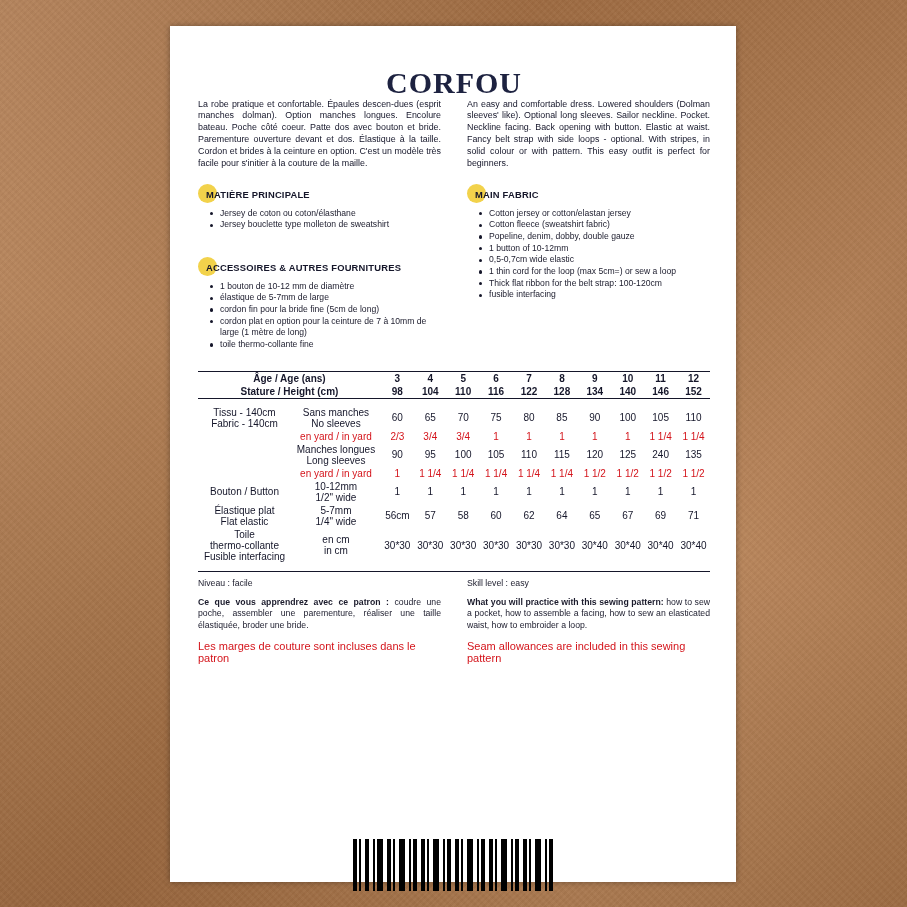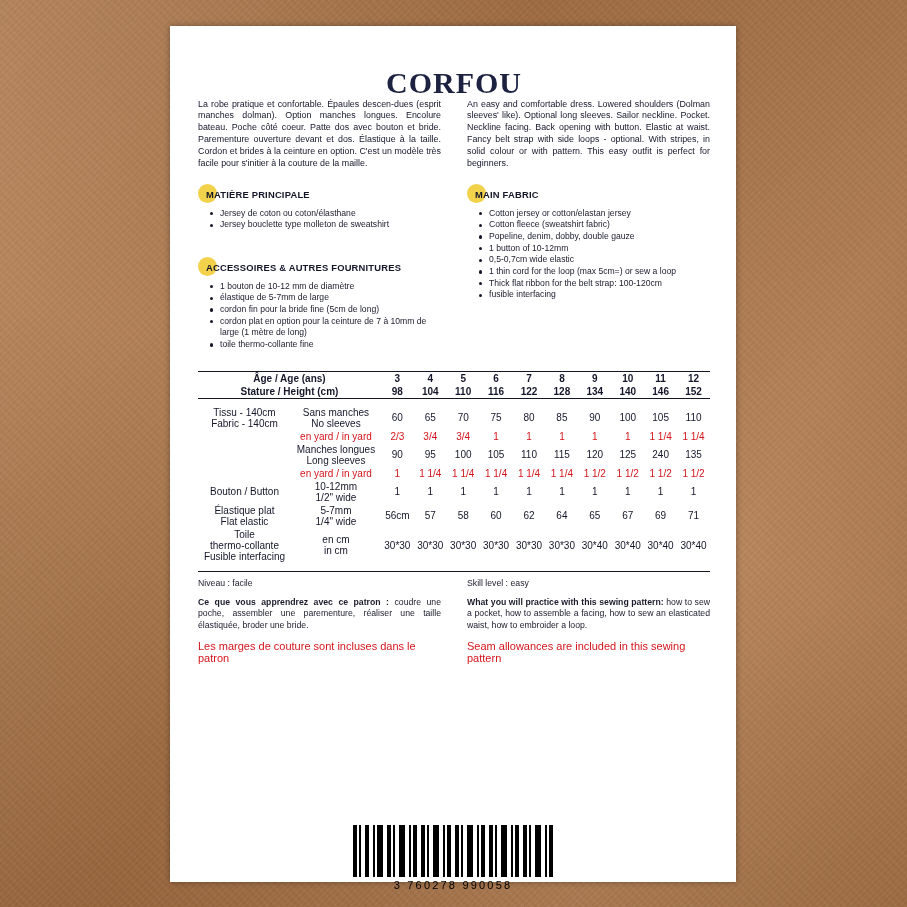--- a/index.html
+++ b/index.html
@@ -425,17 +425,16 @@
         <div class="practice">
           <b>What you will practice with this sewing pattern:</b><span> how to sew a pocket, how to assemble a facing, how to sew an elasticated waist, how to embroider a loop.</span>
         </div>
         <div class="seam">Seam allowances are included in this sewing pattern</div>
       </div>
     </div>
   </div>
 
   <div class="barcode-area">
     <div class="bars" id="barcode-bars"><i style="width: 2px; background: rgb(0, 0, 0);"></i><i style="width: 2px; background: rgb(0, 0, 0);"></i><i style="width: 2px; background: transparent;"></i><i style="width: 2px; background: rgb(0, 0, 0);"></i><i style="width: 2px; background: transparent;"></i><i style="width: 2px; background: transparent;"></i><i style="width: 2px; background: rgb(0, 0, 0);"></i><i style="width: 2px; background: rgb(0, 0, 0);"></i><i style="width: 2px; background: transparent;"></i><i style="width: 2px; background: transparent;"></i><i style="width: 2px; background: rgb(0, 0, 0);"></i><i style="width: 2px; background: transparent;"></i><i style="width: 2px; background: rgb(0, 0, 0);"></i><i style="width: 2px; background: rgb(0, 0, 0);"></i><i style="width: 2px; background: rgb(0, 0, 0);"></i><i style="width: 2px; background: transparent;"></i><i style="width: 2px; background: transparent;"></i><i style="width: 2px; background: rgb(0, 0, 0);"></i><i style="width: 2px; background: rgb(0, 0, 0);"></i><i style="width: 2px; background: transparent;"></i><i style="width: 2px; background: rgb(0, 0, 0);"></i><i style="width: 2px; background: transparent;"></i><i style="width: 2px; background: transparent;"></i><i style="width: 2px; background: rgb(0, 0, 0);"></i><i style="width: 2px; background: rgb(0, 0, 0);"></i><i style="width: 2px; background: rgb(0, 0, 0);"></i><i style="width: 2px; background: transparent;"></i><i style="width: 2px; background: transparent;"></i><i style="width: 2px; background: rgb(0, 0, 0);"></i><i style="width: 2px; background: transparent;"></i><i style="width: 2px; background: rgb(0, 0, 0);"></i><i style="width: 2px; background: rgb(0, 0, 0);"></i><i style="width: 2px; background: transparent;"></i><i style="width: 2px; background: transparent;"></i><i style="width: 2px; background: rgb(0, 0, 0);"></i><i style="width: 2px; background: rgb(0, 0, 0);"></i><i style="width: 2px; background: transparent;"></i><i style="width: 2px; background: rgb(0, 0, 0);"></i><i style="width: 2px; background: transparent;"></i><i style="width: 2px; background: transparent;"></i><i style="width: 2px; background: rgb(0, 0, 0);"></i><i style="width: 2px; background: rgb(0, 0, 0);"></i><i style="width: 2px; background: rgb(0, 0, 0);"></i><i style="width: 2px; background: transparent;"></i><i style="width: 2px; background: transparent;"></i><i style="width: 2px; background: rgb(0, 0, 0);"></i><i style="width: 2px; background: transparent;"></i><i style="width: 2px; background: rgb(0, 0, 0);"></i><i style="width: 2px; background: rgb(0, 0, 0);"></i><i style="width: 2px; background: transparent;"></i><i style="width: 2px; background: transparent;"></i><i style="width: 2px; background: rgb(0, 0, 0);"></i><i style="width: 2px; background: rgb(0, 0, 0);"></i><i style="width: 2px; background: transparent;"></i><i style="width: 2px; background: rgb(0, 0, 0);"></i><i style="width: 2px; background: transparent;"></i><i style="width: 2px; background: transparent;"></i><i style="width: 2px; background: rgb(0, 0, 0);"></i><i style="width: 2px; background: rgb(0, 0, 0);"></i><i style="width: 2px; background: rgb(0, 0, 0);"></i><i style="width: 2px; background: transparent;"></i><i style="width: 2px; background: transparent;"></i><i style="width: 2px; background: rgb(0, 0, 0);"></i><i style="width: 2px; background: transparent;"></i><i style="width: 2px; background: rgb(0, 0, 0);"></i><i style="width: 2px; background: rgb(0, 0, 0);"></i><i style="width: 2px; background: transparent;"></i><i style="width: 2px; background: transparent;"></i><i style="width: 2px; background: rgb(0, 0, 0);"></i><i style="width: 2px; background: rgb(0, 0, 0);"></i><i style="width: 2px; background: transparent;"></i><i style="width: 2px; background: rgb(0, 0, 0);"></i><i style="width: 2px; background: transparent;"></i><i style="width: 2px; background: transparent;"></i><i style="width: 2px; background: rgb(0, 0, 0);"></i><i style="width: 2px; background: rgb(0, 0, 0);"></i><i style="width: 2px; background: rgb(0, 0, 0);"></i><i style="width: 2px; background: transparent;"></i><i style="width: 2px; background: transparent;"></i><i style="width: 2px; background: rgb(0, 0, 0);"></i><i style="width: 2px; background: transparent;"></i><i style="width: 2px; background: rgb(0, 0, 0);"></i><i style="width: 2px; background: rgb(0, 0, 0);"></i><i style="width: 2px; background: transparent;"></i><i style="width: 2px; background: transparent;"></i><i style="width: 2px; background: rgb(0, 0, 0);"></i><i style="width: 2px; background: rgb(0, 0, 0);"></i><i style="width: 2px; background: transparent;"></i><i style="width: 2px; background: rgb(0, 0, 0);"></i><i style="width: 2px; background: transparent;"></i><i style="width: 2px; background: transparent;"></i><i style="width: 2px; background: rgb(0, 0, 0);"></i><i style="width: 2px; background: rgb(0, 0, 0);"></i><i style="width: 2px; background: rgb(0, 0, 0);"></i><i style="width: 2px; background: transparent;"></i><i style="width: 2px; background: transparent;"></i><i style="width: 2px; background: rgb(0, 0, 0);"></i><i style="width: 2px; background: transparent;"></i><i style="width: 2px; background: rgb(0, 0, 0);"></i><i style="width: 2px; background: rgb(0, 0, 0);"></i></div>
-    <div class="bc-num">3 760278 990058</div>
   </div>
 
  </div>
 </div>
 
 </body></html>

